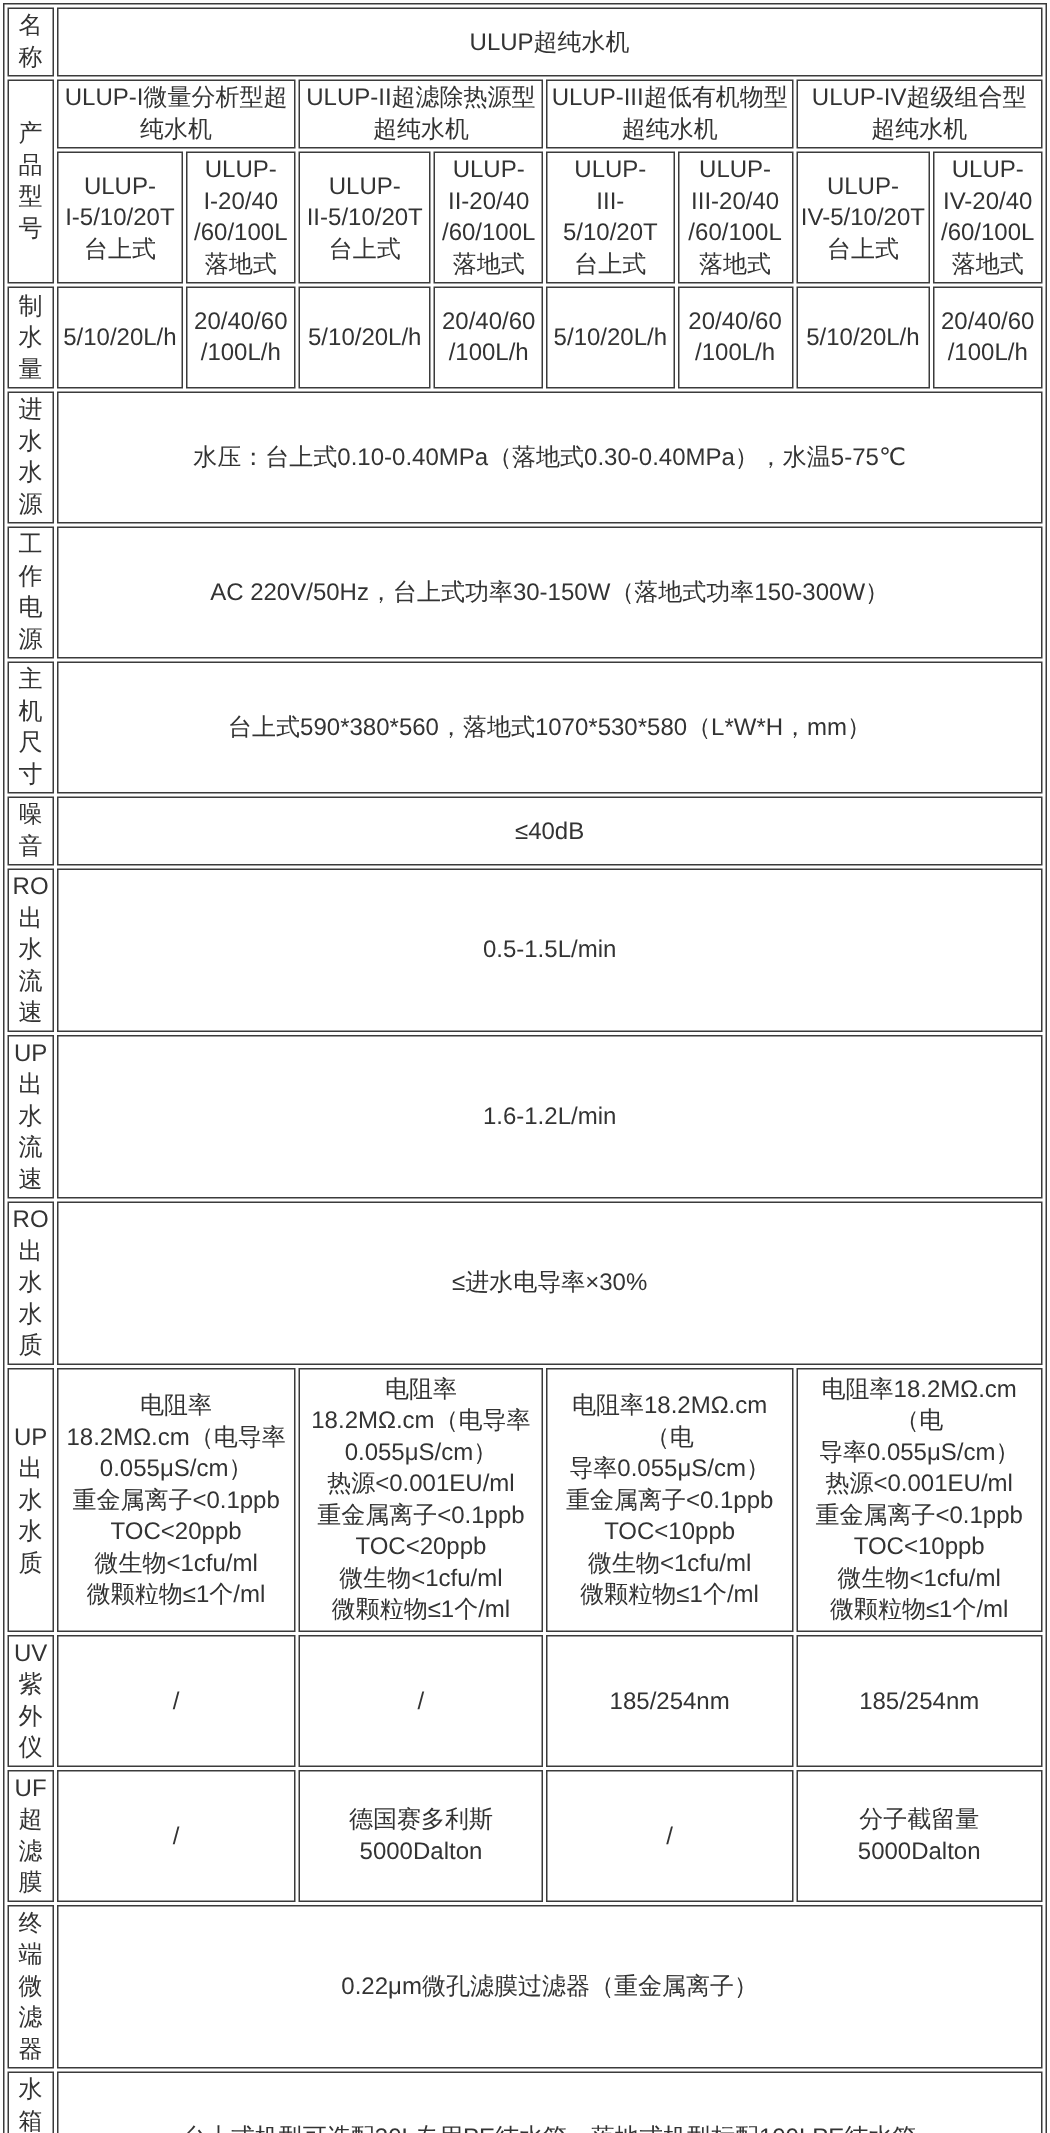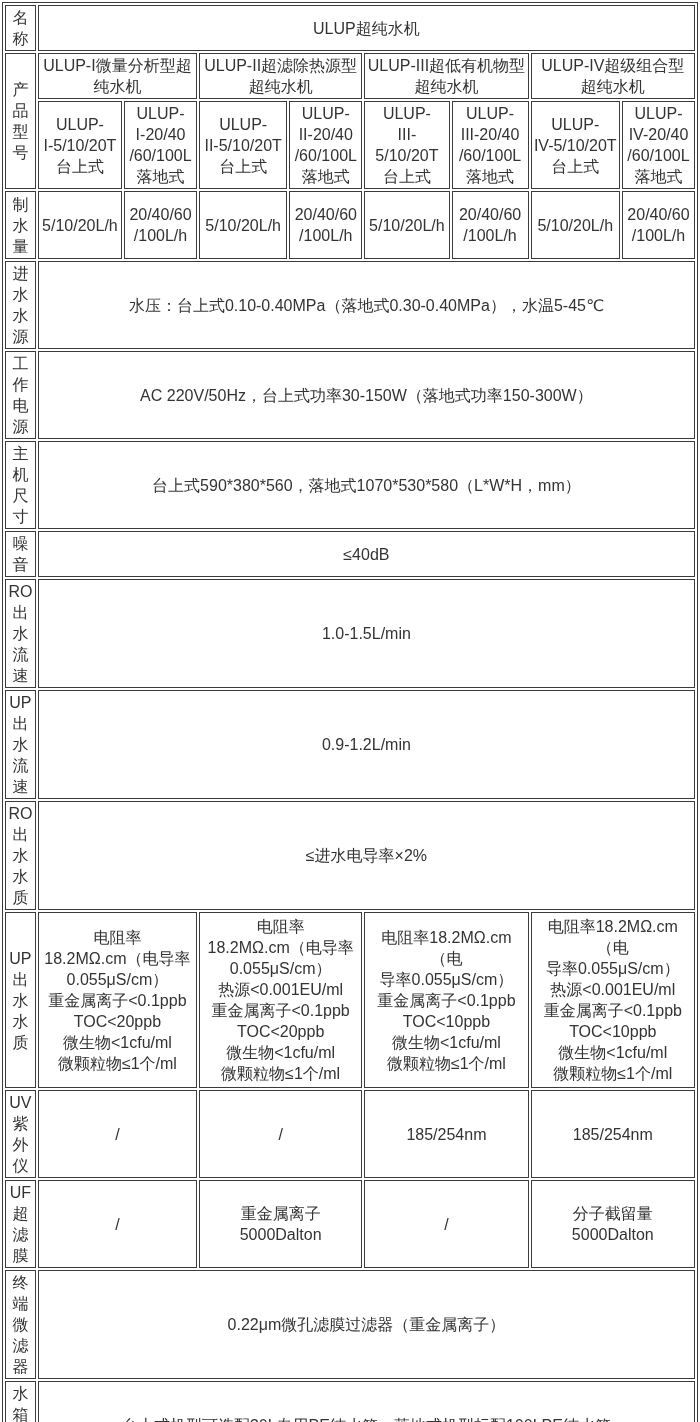--- a/index.html
+++ b/index.html
@@ -114,21 +114,21 @@
     <td>5/10/20L/h</td>
     <td>20/40/60
 /100L/h</td>
   </tr>
 
   <tr style="height:81px">
     <td class="hdr">进
 水
 水
 源</td>
-    <td colspan="8">水压：台上式0.10-0.40MPa（落地式0.30-0.40MPa），水温5-45℃</td>
+    <td colspan="8">水压：台上式0.10-0.40MPa（落地式0.30-0.40MPa），水温5-75℃</td>
   </tr>
 
   <tr style="height:86px">
     <td class="hdr">工
 作
 电
 源</td>
     <td colspan="8">AC 220V/50Hz，台上式功率30-150W（落地式功率150-300W）</td>
   </tr>
 
@@ -145,39 +145,39 @@
 音</td>
     <td colspan="8">≤40dB</td>
   </tr>
 
   <tr style="height:106px">
     <td class="hdr">RO
 出
 水
 流
 速</td>
-    <td colspan="8">1.0-1.5L/min</td>
+    <td colspan="8">0.5-1.5L/min</td>
   </tr>
 
   <tr style="height:100px">
     <td class="hdr">UP
 出
 水
 流
 速</td>
-    <td colspan="8">0.9-1.2L/min</td>
+    <td colspan="8">1.6-1.2L/min</td>
   </tr>
 
   <tr style="height:97px">
     <td class="hdr">RO
 出
 水
 水
 质</td>
-    <td colspan="8">≤进水电导率×2%</td>
+    <td colspan="8">≤进水电导率×30%</td>
   </tr>
 
   <tr style="height:176px">
     <td class="hdr">UP
 出
 水
 水
 质</td>
     <td colspan="2">电阻率
 18.2MΩ.cm（电导率
@@ -219,21 +219,21 @@
     <td colspan="2">185/254nm</td>
     <td colspan="2">185/254nm</td>
   </tr>
 
   <tr style="height:85px">
     <td class="hdr">UF
 超
 滤
 膜</td>
     <td colspan="2">/</td>
-    <td colspan="2">重金属离子
+    <td colspan="2">德国赛多利斯
 5000Dalton</td>
     <td colspan="2">/</td>
     <td colspan="2">分子截留量5000Dalton</td>
   </tr>
 
   <tr style="height:106px">
     <td class="hdr">终
 端
 微
 滤

